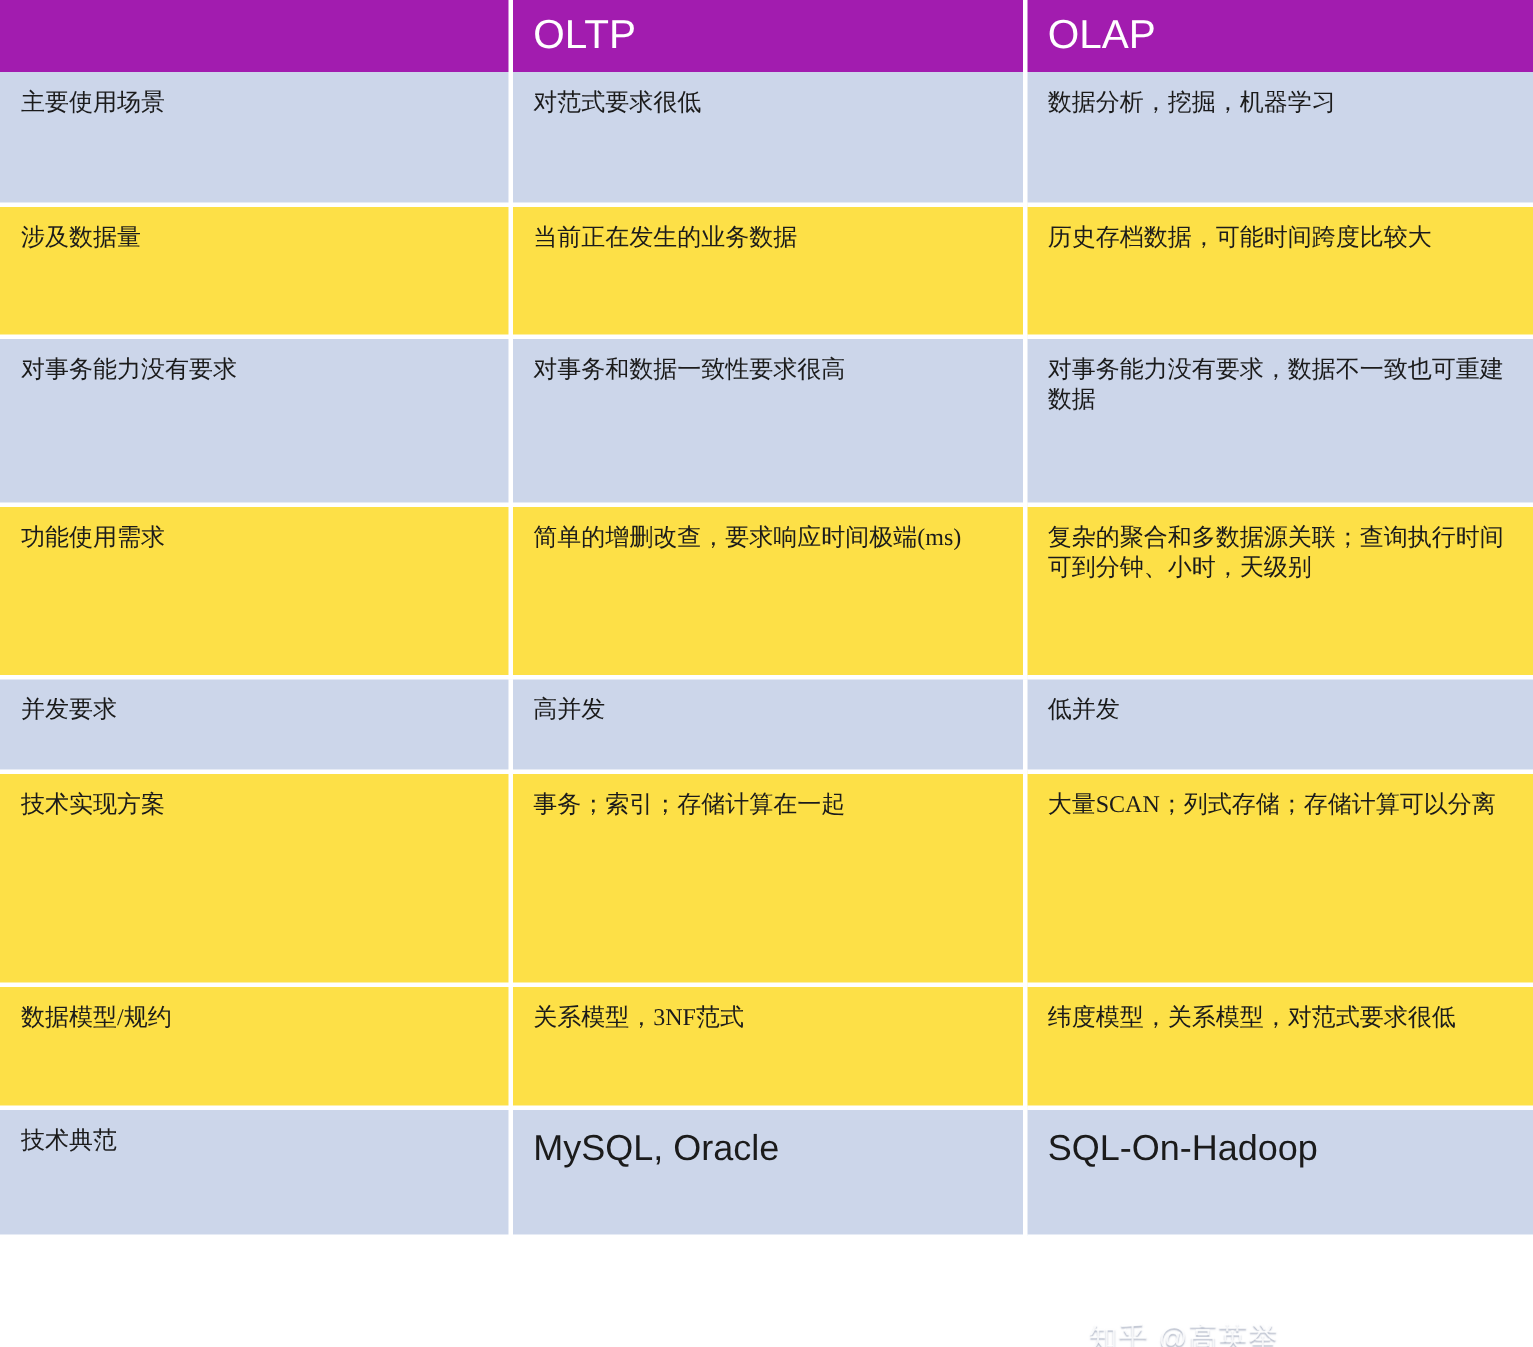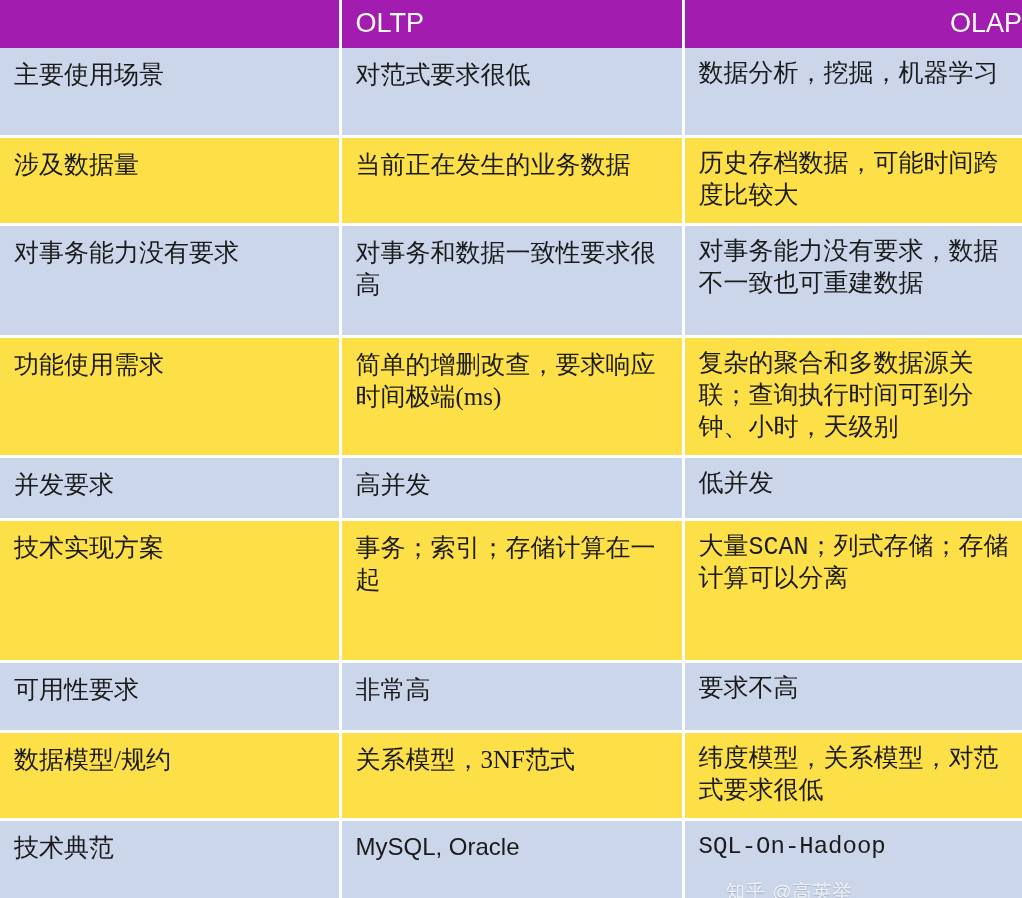--- a/index.html
+++ b/index.html
@@ -33,34 +33,34 @@
     font-weight: normal;
     font-size: 27px;
     text-align: left;
     padding: 8px 0 9px 14px;
     height: 35px;
     vertical-align: middle;
     border-right: 3px solid #ffffff;
     box-sizing: border-box;
   }
   thead th.th-empty { padding-left: 0; }
-  thead th:last-child { border-right: none; text-align: right; }
+  thead th:last-child { border-right: none; }
 
   tbody td {
-    font-size: 25px;
+    font-size: 16px;
     line-height: 1.28;
     color: #1b1b1b;
     vertical-align: top;
     padding: 11px 12px 10px 14px;
     border-right: 3px solid #ffffff;
     border-bottom: 3px solid #ffffff;
     box-sizing: border-box;
     word-break: break-word;
   }
-  tbody td:last-child { border-right: none; font-family: Liberation Mono, monospace; }
+  tbody td:last-child { border-right: none; }
 
   tbody tr.row-dark td  { background: #ccd6ea; }
   tbody tr.row-light td { background: #fde047; }
 
   
   .latin {
     font-family: "Liberation Sans", "DejaVu Sans", sans-serif;
     font-size: 24px;
   }
 
@@ -134,25 +134,20 @@
       <td>高并发</td>
       <td>低并发</td>
     </tr>
 
     <tr class="row-light h-142">
       <td>技术实现方案</td>
       <td>事务；索引；存储计算在一起</td>
       <td>大量SCAN；列式存储；存储计算可以分离</td>
     </tr>
 
-    <tr class="row-dark h-70">
-      <td>可用性要求</td>
-      <td>非常高</td>
-      <td>要求不高</td>
-    </tr>
 
     <tr class="row-light h-82">
       <td>数据模型/规约</td>
       <td>关系模型，3NF范式</td>
       <td>纬度模型，关系模型，对范式要求很低</td>
     </tr>
 
     <tr class="row-dark h-86">
       <td>技术典范</td>
       <td class="latin">MySQL, Oracle</td>

